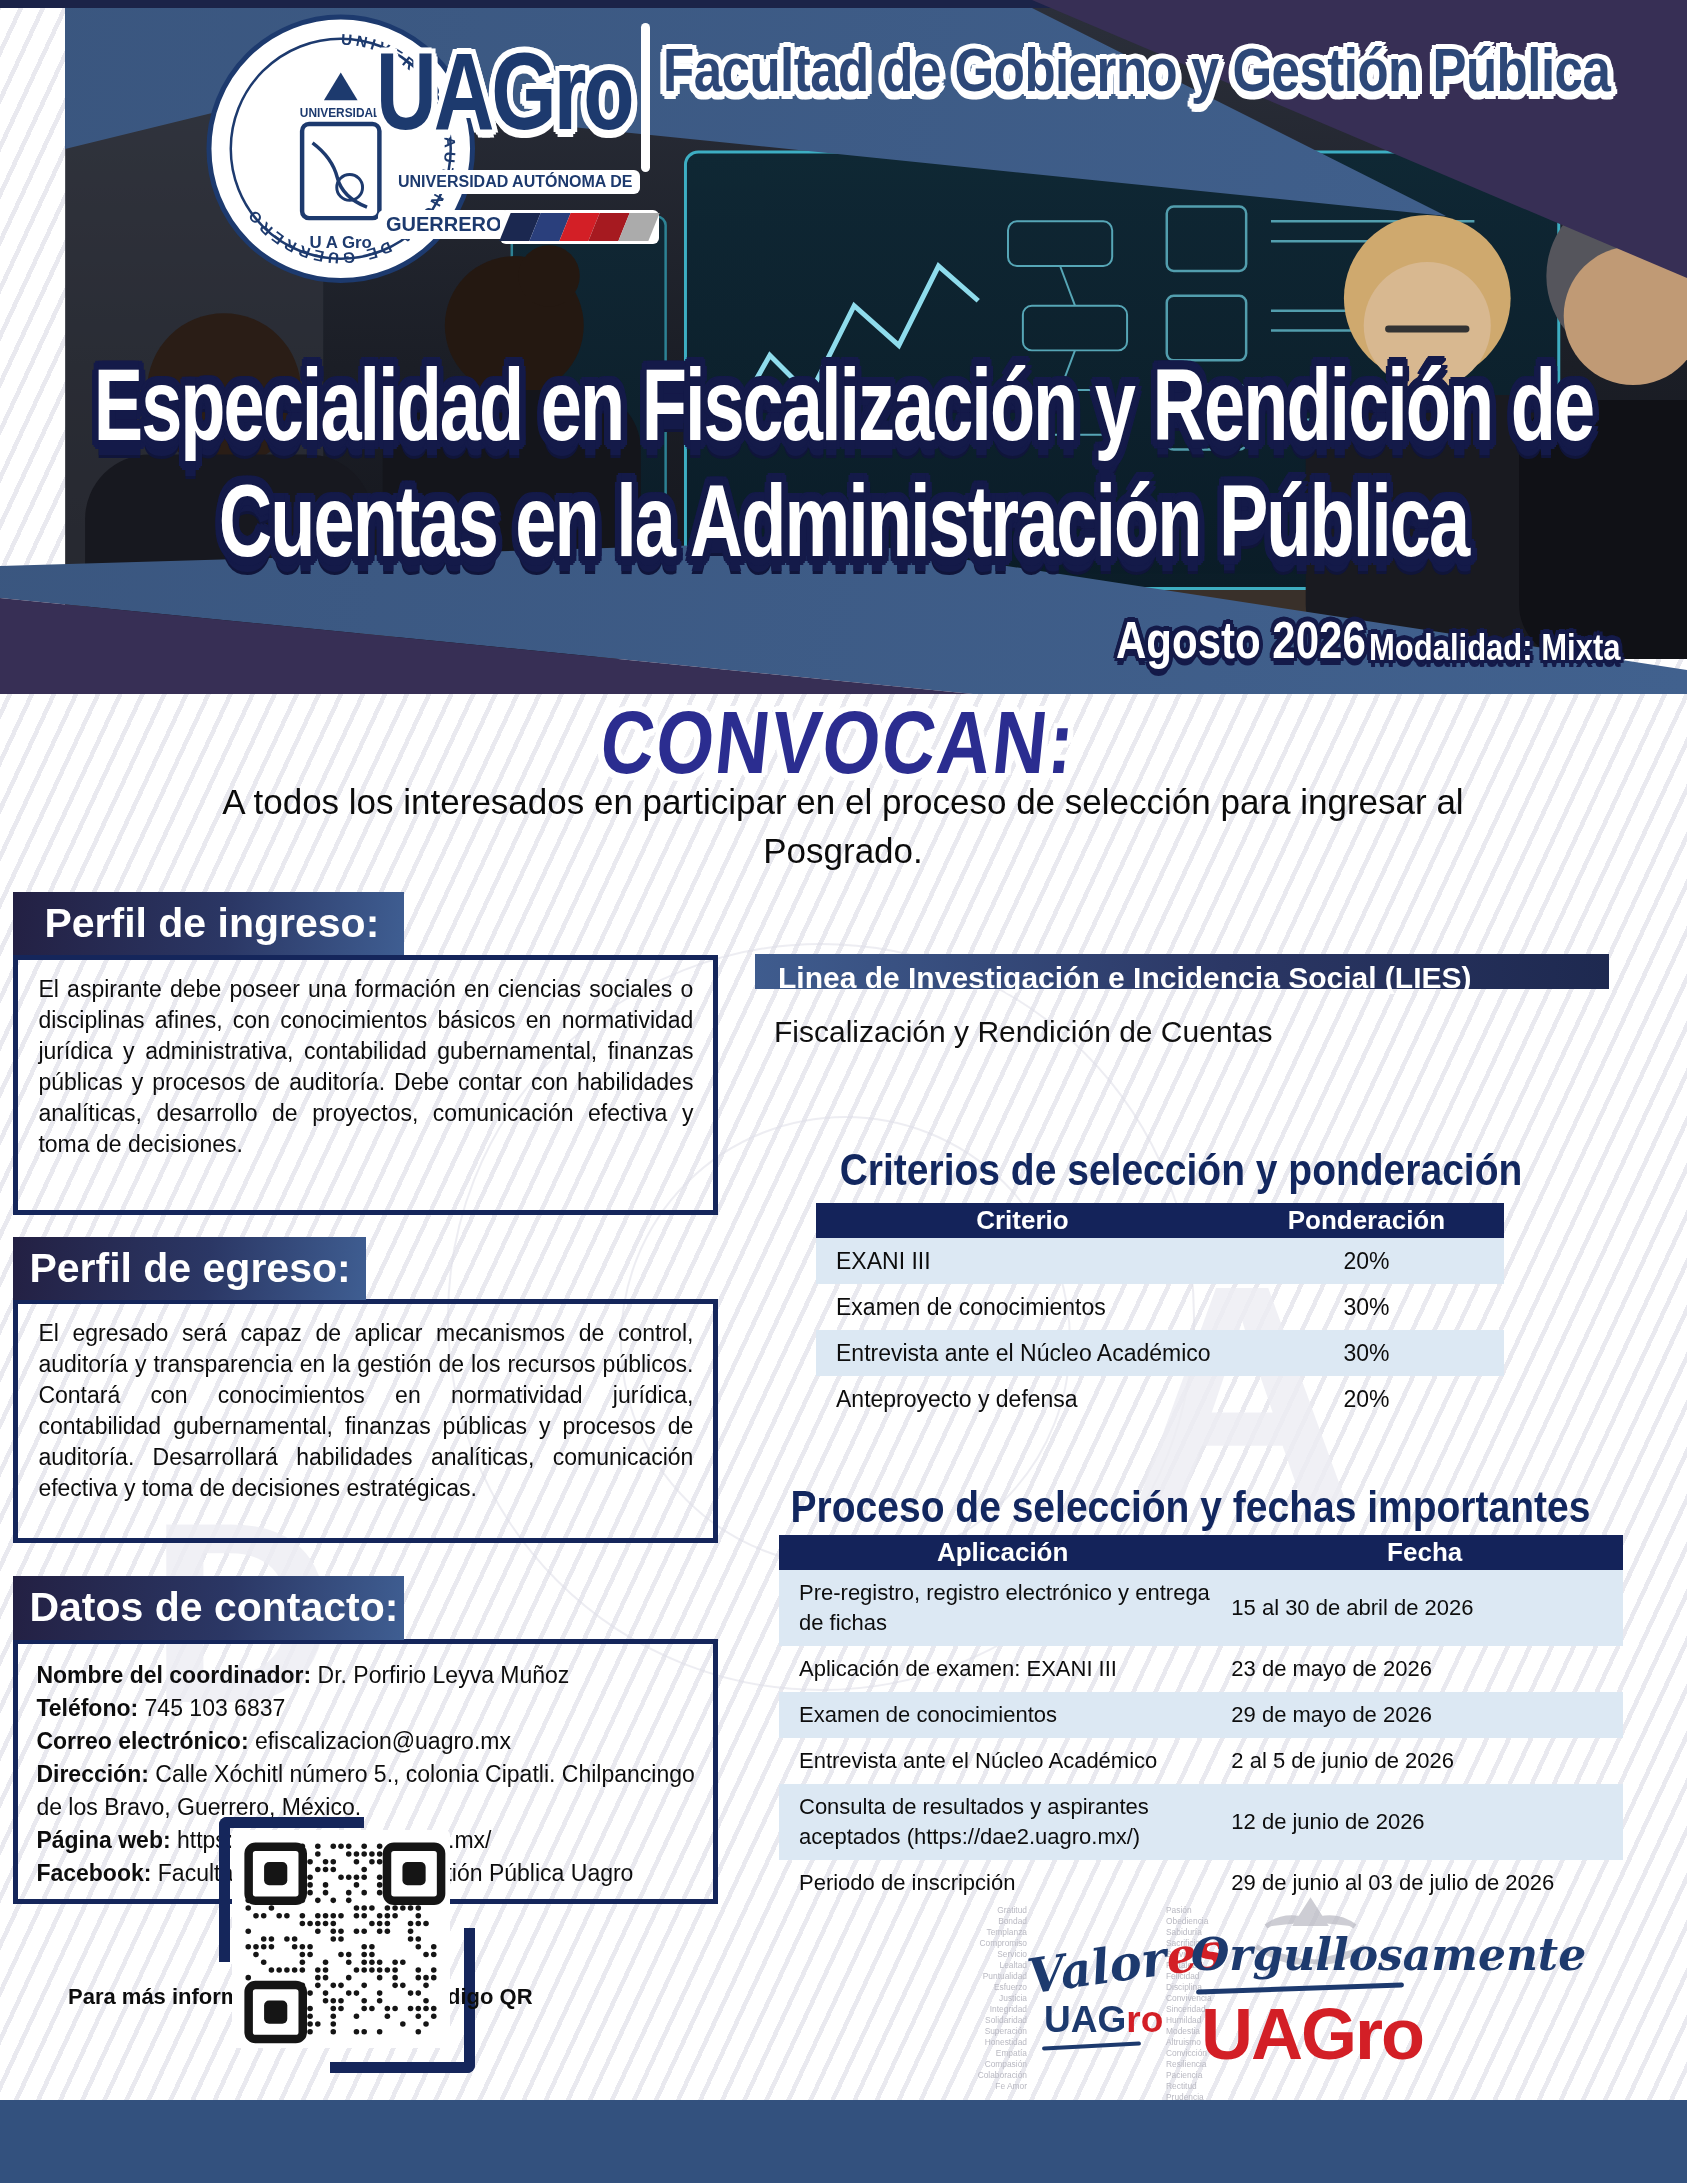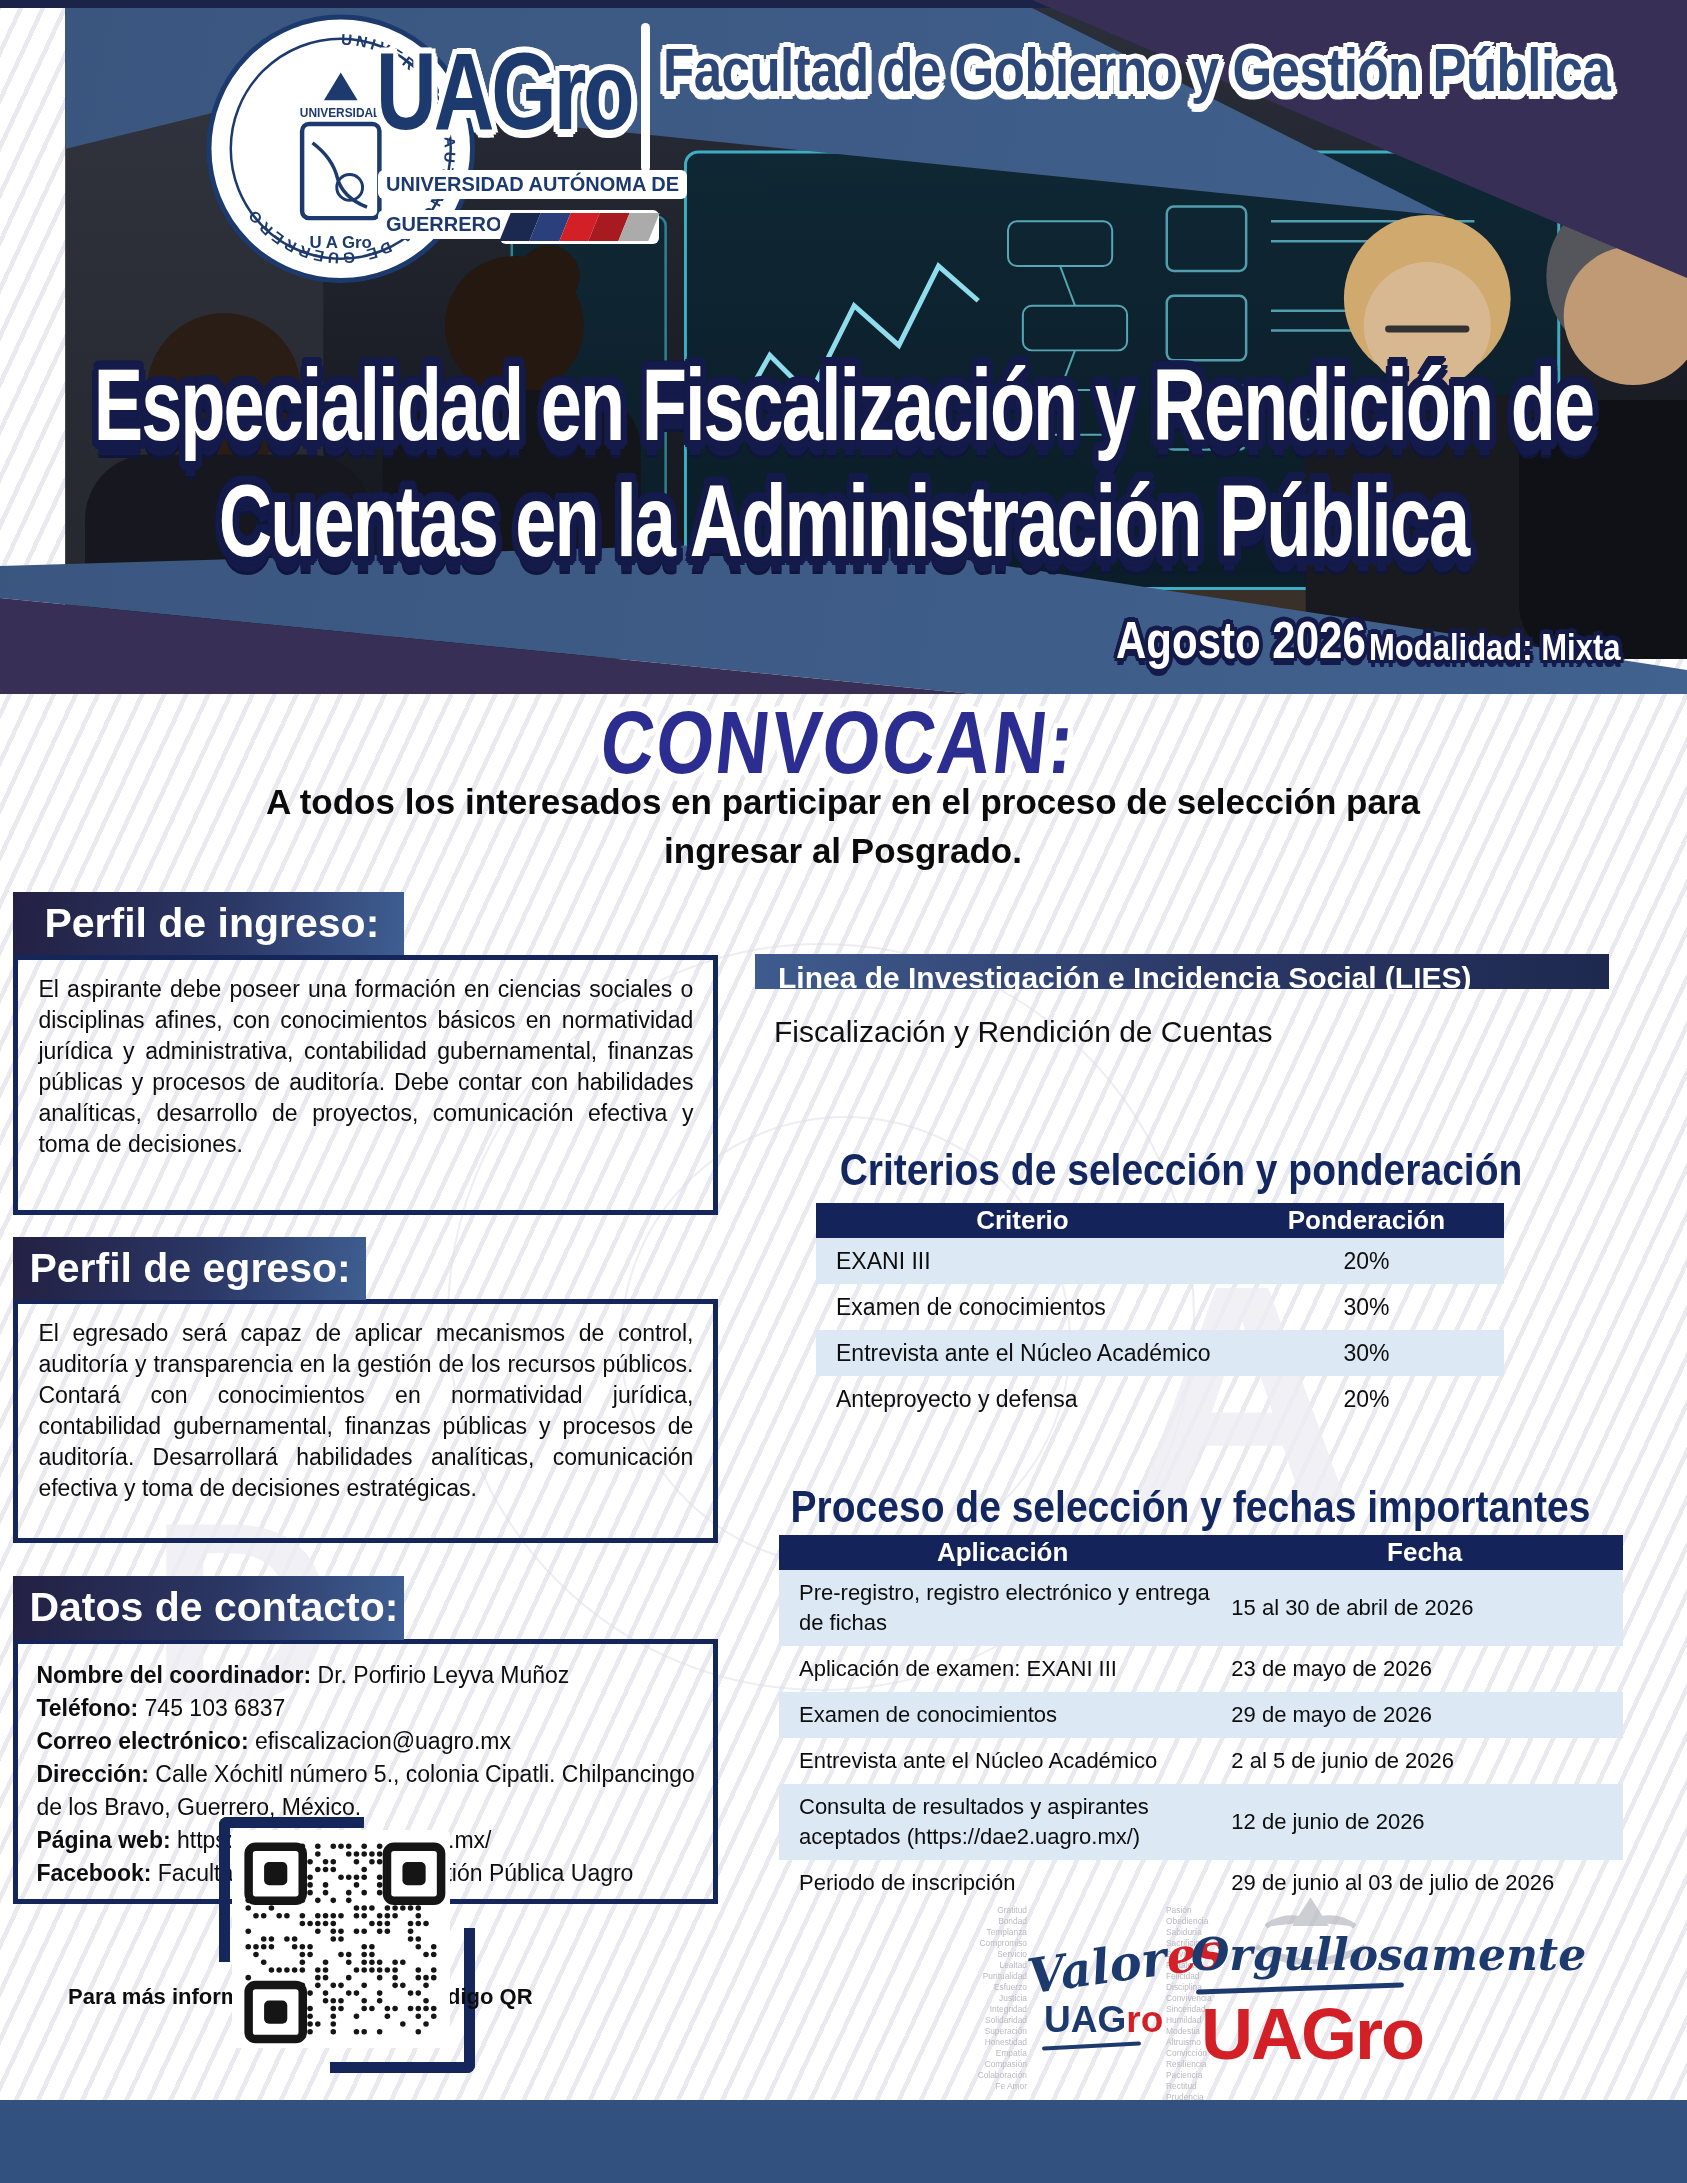--- a/index.html
+++ b/index.html
@@ -167,21 +167,21 @@
       <path d="M272,118 l34,56 -68,0 z" fill="#1d3a6e"></path>
       <text x="272" y="208" text-anchor="middle" font-size="24" font-weight="bold" fill="#1d3a6e">UNIVERSIDAD</text>
       <rect x="194" y="222" width="156" height="190" rx="14" fill="#ffffff" stroke="#1d3a6e" stroke-width="9"></rect>
       <path d="M215,260 q40,30 50,70 q10,40 60,60" fill="none" stroke="#1d3a6e" stroke-width="7"></path>
       <circle cx="290" cy="350" r="26" fill="none" stroke="#1d3a6e" stroke-width="6"></circle>
       <text x="272" y="472" text-anchor="middle" font-size="34" font-weight="bold" fill="#1d3a6e">U  A  Gro</text>
     </svg>
   </div>
 
   <div class="abs z3 wordmark-uagro halo-white" style="left:376px;top:29px;">UAGro</div>
-  <div class="abs z3 white-chip" style="left:378px;top:170px;font-size:20px;">UNIVERSIDAD AUTÓNOMA DE</div>
+  <div class="abs z3 white-chip" style="left:390px;top:170px;font-size:16px;">UNIVERSIDAD AUTÓNOMA DE</div>
   <div class="abs z3 white-chip" style="left:378px;top:210px;font-size:20px;">GUERRERO</div>
   <div class="abs z3 white-chip" style="left:500px;top:210px;width:149px;height:28px;padding:3px 5px;">
     <div style="display:flex;height:28px;transform:skewX(-22deg);">
       <div style="width:30px;background:#1b2850;"></div>
       <div style="width:30px;background:#2a3f7c;"></div>
       <div style="width:30px;background:#d31f26;"></div>
       <div style="width:30px;background:#a61a20;"></div>
       <div style="width:30px;background:#ababab;"></div>
     </div>
   </div>
@@ -189,21 +189,21 @@
   <div class="abs z3" style="left:641px;top:23px;width:9px;height:149px;background:#fff;border-radius:4.5px;"></div>
   <div class="abs z3 faculty halo-white" style="left:663px;top:36px;">Facultad de Gobierno y Gestión Pública</div>
 
   <div class="abs z4 title-line outline-navy" style="top:346px;">Especialidad en Fiscalización y Rendición de</div>
   <div class="abs z4 title-line outline-navy" style="top:462px;">Cuentas en la Administración Pública</div>
 
   <div class="abs z4 outline-navy-sm" style="left:1116px;top:610px;font-size:42px;font-weight:900;transform:scaleY(1.25);transform-origin:top left;white-space:nowrap;">Agosto 2026</div>
   <div class="abs z4 outline-navy-sm" style="left:1369px;top:626px;font-size:31px;font-weight:800;transform:scaleY(1.2);transform-origin:top left;white-space:nowrap;">Modalidad: Mixta</div>
 
   <div class="abs z1 halo-white" style="left:0;top:691px;width:1687px;text-align:center;font-size:74px;font-weight:900;letter-spacing:2px;color:#2b2d90;transform:scaleY(1.2) skewX(-7deg);transform-origin:top center;">CONVOCAN:</div>
-  <div class="abs z1" style="left:198px;top:777px;width:1290px;text-align:center;font-size:35px;font-weight:700;line-height:49px;color:#0b0b0b;">A todos los interesados en participar en el proceso de selección para ingresar al Posgrado.</div>
+  <div class="abs z1" style="left:198px;top:777px;width:1290px;text-align:center;font-size:35px;font-weight:400;line-height:49px;color:#0b0b0b;">A todos los interesados en participar en el proceso de selección para ingresar al Posgrado.</div>
 
   <div class="abs z2 h-box" style="left:13.4px;top:892px;width:360px;height:63px;padding-left:31px;">Perfil de ingreso:</div>
   <div class="abs z1 body-box" style="left:13.4px;top:955px;width:705px;height:260px;">El aspirante debe poseer una formación en ciencias sociales o disciplinas afines, con conocimientos básicos en normatividad jurídica y administrativa, contabilidad gubernamental, finanzas públicas y procesos de auditoría. Debe contar con habilidades analíticas, desarrollo de proyectos, comunicación efectiva y toma de decisiones.</div>
 
   <div class="abs z2 h-box" style="left:13.4px;top:1237px;width:337px;height:63px;">Perfil de egreso:</div>
   <div class="abs z1 body-box" style="left:13.4px;top:1299px;width:705px;height:244px;">El egresado será capaz de aplicar mecanismos de control, auditoría y transparencia en la gestión de los recursos públicos. Contará con conocimientos en normatividad jurídica, contabilidad gubernamental, finanzas públicas y procesos de auditoría. Desarrollará habilidades analíticas, comunicación efectiva y toma de decisiones estratégicas.</div>
 
   <div class="abs z2 h-box" style="left:13.4px;top:1576px;width:375px;height:64px;">Datos de contacto:</div>
   <div class="abs z1 contact-box" style="left:13.4px;top:1639px;width:705px;height:265px;">
     <div><span class="lbl">Nombre del coordinador:</span> <span>Dr. Porfirio Leyva Muñoz</span></div>

